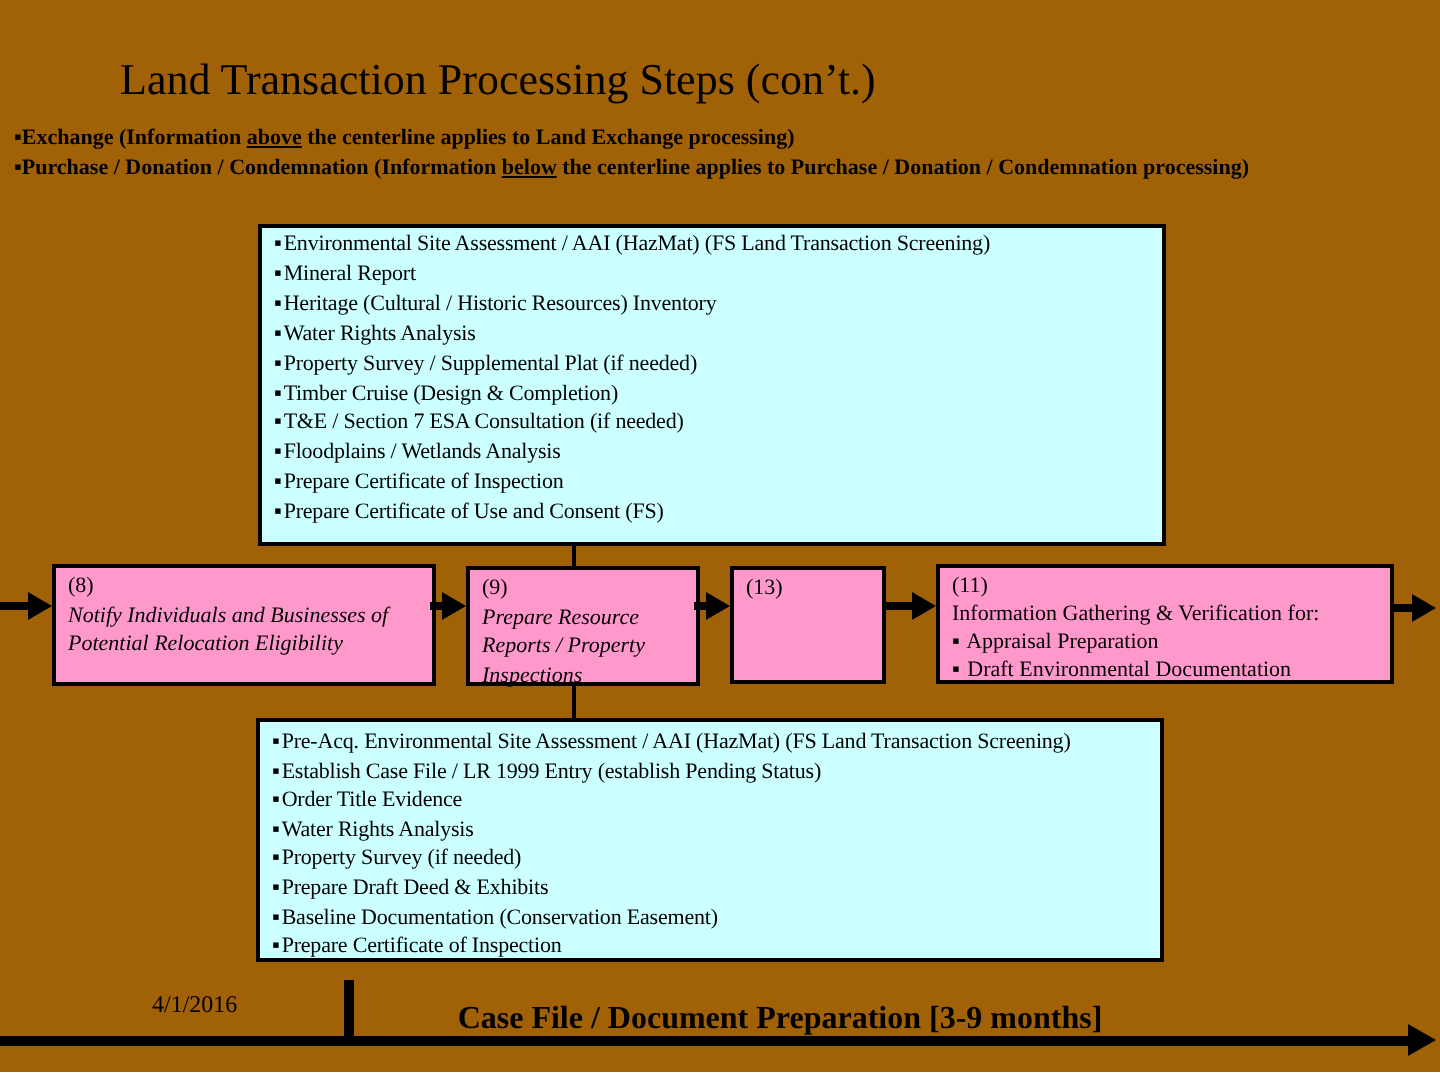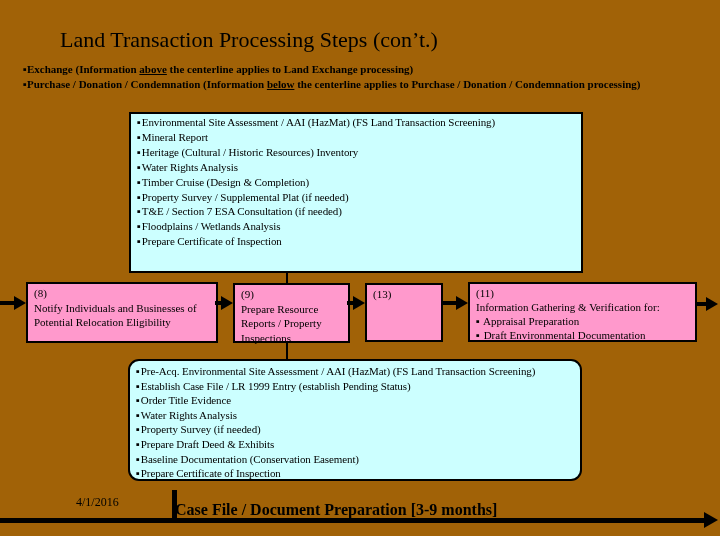--- a/index.html
+++ b/index.html
@@ -1,40 +1,40 @@
 <!DOCTYPE html>
 <html><head>
 <meta charset="utf-8">
 <style>
   html,body{margin:0;padding:0;background:#fff;}
   .slide{position:relative;width:720px;height:536px;background:#a16207;overflow:hidden;
          font-family:"Liberation Serif","DejaVu Serif",serif;color:#000;}
   .abs{position:absolute;}
   .title{left:60px;top:27px;font-size:22px;white-space:nowrap;}
-  .intro{left:23px;top:62px;font-size:11px;font-weight:bold;line-height:14.5px;white-space:nowrap;}
+  .intro{left:7px;top:62px;font-size:11px;font-weight:bold;line-height:14.5px;white-space:nowrap;}
   .intro .u{text-decoration:underline;}
   .cyan-box{background:#CCFFFF;border:2px solid #000;z-index:2;font-size:11px;}
   .cyan-box .line{white-space:nowrap;letter-spacing:-0.1px;}
   .top-cyan{left:129px;top:112px;width:454px;height:161px;padding:1px 0 0 6px;box-sizing:border-box;line-height:14.9px;}
-  .bot-cyan{left:128px;top:359px;width:454px;height:122px;padding:3px 0 16px 6px;box-sizing:border-box;line-height:14.6px;border-radius:11px;}
+  .bot-cyan{left:128px;top:359px;width:454px;height:122px;padding:3px 0 16px 6px;box-sizing:border-box;line-height:14.6px;}
   .blt{margin-right:1px;}
   .pbox{background:#FF99CC;border:2px solid #000;z-index:2;box-sizing:border-box;
         font-size:11px;line-height:14.5px;padding:2px 2px 0 6px;}
-  .pre{white-space:pre-line;}
+  .pre{white-space:pre-line;font-style:italic;}
   .box8{left:26px;top:282px;width:192px;height:61px;}
   .box9{left:233px;top:283px;width:117px;height:60px;}
   .box10{left:365px;top:283px;width:78px;height:59px;}
   .box11{left:468px;top:282px;width:229px;height:60px;line-height:14px;}
   .centerline{left:286px;top:271px;width:2px;height:89px;background:#000;z-index:1;}
   .shaft{height:4px;background:#000;z-index:3;}
   .ahead{width:0;height:0;border-top:7px solid transparent;border-bottom:7px solid transparent;
          border-left:12px solid #000;z-index:3;}
   .date{left:76px;top:495px;font-size:12px;}
   .tick{left:172px;top:490px;width:5px;height:29px;background:#000;}
-  .caption{left:175px;top:501px;width:430px;font-size:16px;font-weight:bold;white-space:nowrap;}
+  .caption{left:175px;top:501px;width:430px;text-align:center;font-size:16px;font-weight:bold;white-space:nowrap;}
   .tl-shaft{left:0;top:518px;width:708px;height:5px;background:#000;}
   .tl-head{left:704px;top:512px;width:0;height:0;border-top:8px solid transparent;
            border-bottom:8px solid transparent;border-left:14px solid #000;}
 </style>
 </head>
 <body>
 
 <div class="slide">
 
   <div class="abs title">Land Transaction Processing Steps (con’t.)</div>
@@ -42,25 +42,26 @@
   <div class="abs intro">
     <div><span>▪</span><span>Exchange (Information </span><span class="u">above</span><span> the centerline applies to Land Exchange processing)</span></div>
     <div><span>▪</span><span>Purchase / Donation / Condemnation (Information </span><span class="u">below</span><span> the centerline applies to Purchase / Donation / Condemnation processing)</span></div>
   </div>
 
   <div class="abs cyan-box top-cyan">
       <div class="line"><span class="blt">▪</span><span>Environmental Site Assessment / AAI (HazMat) (FS Land Transaction Screening)</span></div>
       <div class="line"><span class="blt">▪</span><span>Mineral Report</span></div>
       <div class="line"><span class="blt">▪</span><span>Heritage (Cultural / Historic Resources) Inventory</span></div>
       <div class="line"><span class="blt">▪</span><span>Water Rights Analysis</span></div>
+      <div class="line"><span class="blt">▪</span><span>Property Survey / Supplemental Plat (if needed)</span></div>
       <div class="line"><span class="blt">▪</span><span>Timber Cruise (Design &amp; Completion)</span></div>
-      <div class="line"><span class="blt">▪</span><span>Property Survey / Supplemental Plat (if needed)</span></div>
       <div class="line"><span class="blt">▪</span><span>T&amp;E / Section 7 ESA Consultation (if needed)</span></div>
       <div class="line"><span class="blt">▪</span><span>Floodplains / Wetlands Analysis</span></div>
       <div class="line"><span class="blt">▪</span><span>Prepare Certificate of Inspection</span></div>
+      <div class="line"><span class="blt">▪</span><span>Prepare Certificate of Use and Consent (FS)</span></div>
     </div>
 
   <div class="abs centerline"></div>
 
   <div class="abs shaft" style="left:0;top:301px;width:16px;"></div>
   <div class="abs ahead" style="left:14px;top:296px;"></div>
 
   <div class="abs shaft" style="left:215px;top:301px;width:9px;"></div>
   <div class="abs ahead" style="left:221px;top:296px;"></div>
 

